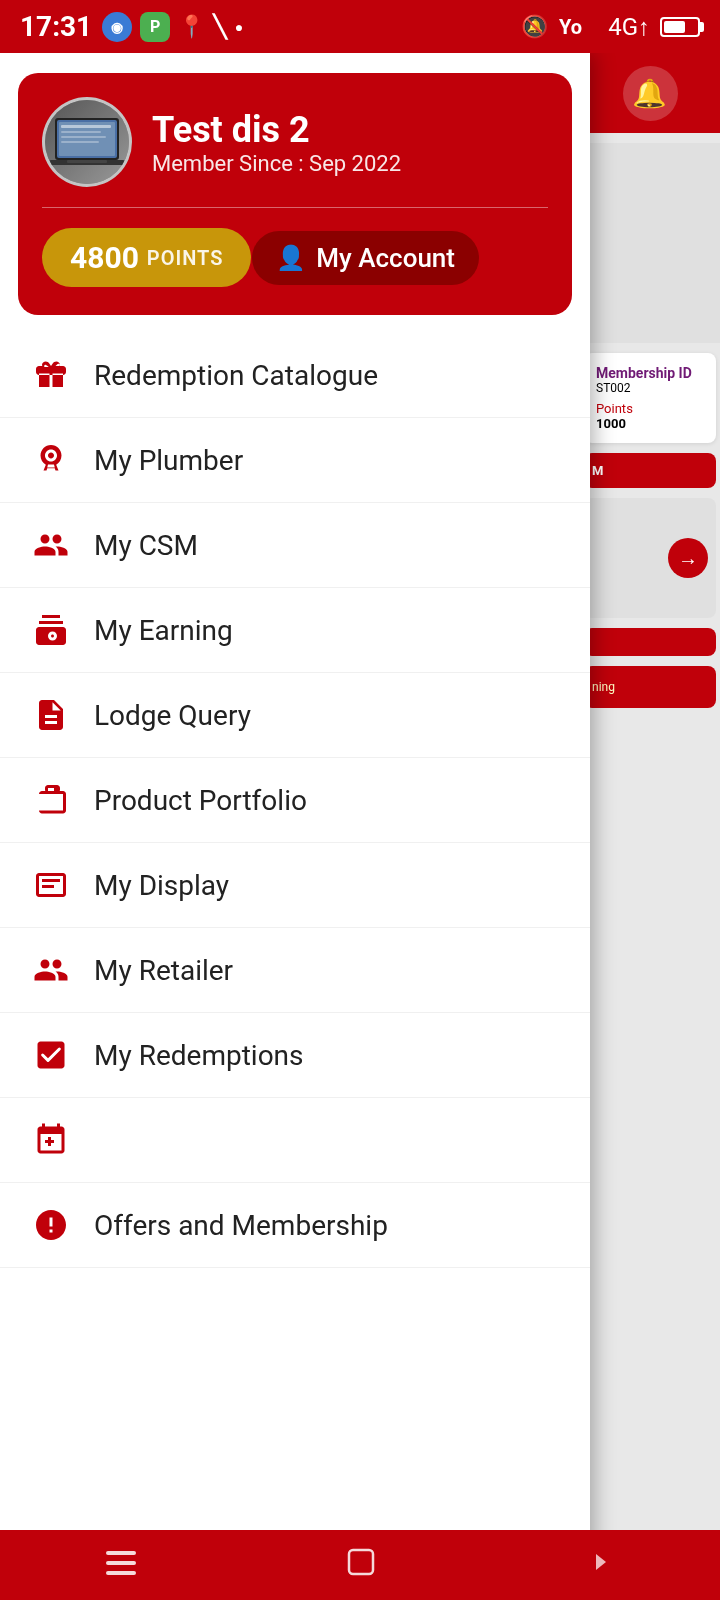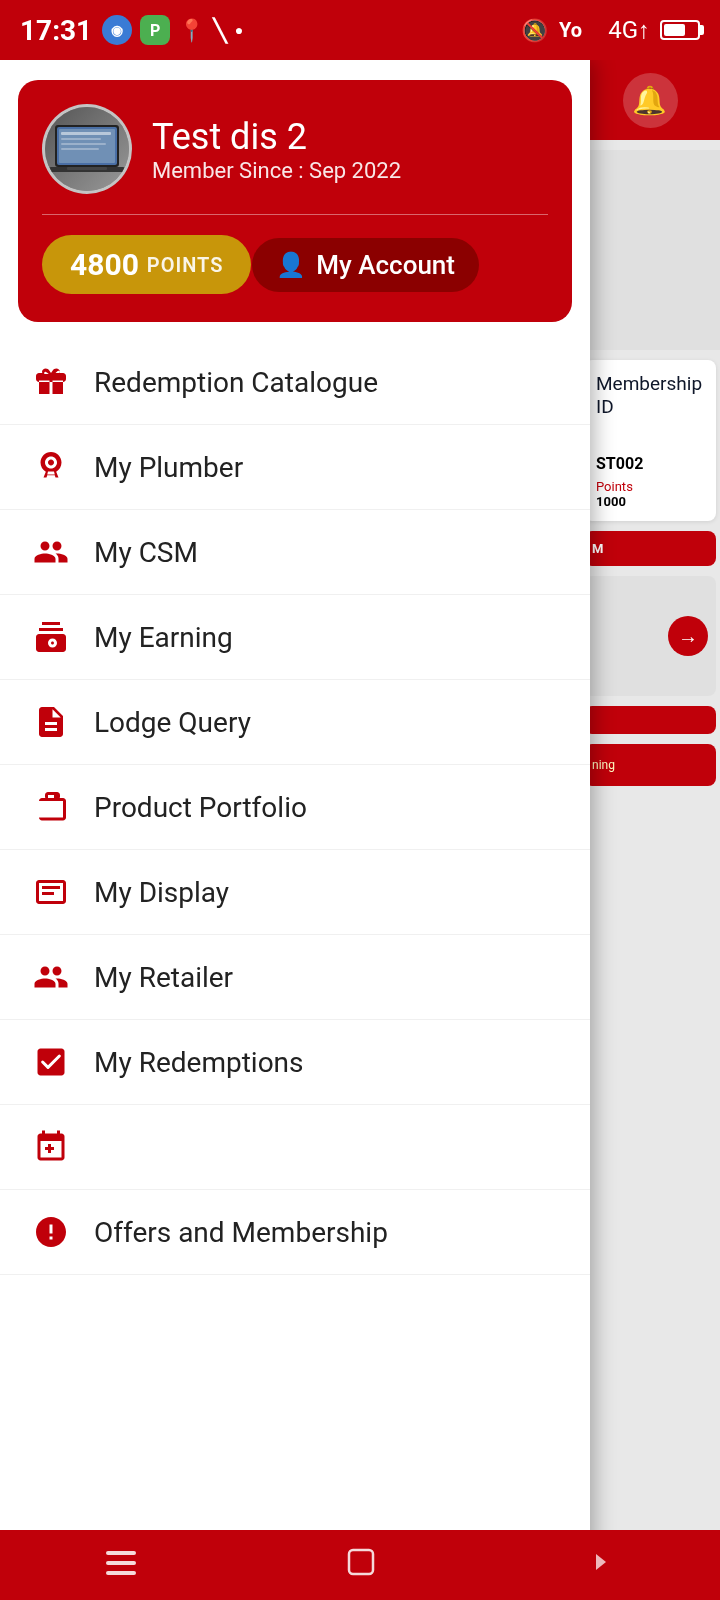--- a/index.html
+++ b/index.html
@@ -9,21 +9,21 @@
       min-height: 1600px;
       font-family: 'Roboto', Arial, sans-serif;
       background: #fff;
       overflow-x: hidden;
       position: relative;
     }
 
     
     .status-bar {
       width: 720px;
-      height: 60px;
+      height: 53px;
       background: #c0000a;
       display: flex;
       align-items: center;
       justify-content: space-between;
       padding: 0 20px;
       position: relative;
       z-index: 100;
     }
     .status-bar-left {
       display: flex;
@@ -132,21 +132,21 @@
     .avatar-img {
       width: 100%; height: 100%;
       background: linear-gradient(135deg, #555 0%, #999 100%);
       display: flex; align-items: center; justify-content: center;
       
       position: relative;
     }
     .profile-info { color: white; }
     .profile-name {
       font-size: 36px;
-      font-weight: normal;
+      font-weight: bold;
       margin-bottom: 0;
     }
     .profile-member {
       font-size: 22px;
       opacity: 0.9;
     }
     .profile-divider {
       height: 1px;
       background: rgba(255,255,255,0.4);
       margin-bottom: 20px;
@@ -268,22 +268,22 @@
 <div class="main-wrapper">
 
   <div class="right-panel">
     <div style="background:#c0000a;height:80px;display:flex;align-items:center;justify-content:center;">
       <div style="width:55px;height:55px;background:rgba(255,255,255,0.2);border-radius:50%;display:flex;align-items:center;justify-content:center;">
         <span style="font-size:28px;color:white;">🔔</span>
       </div>
     </div>
     <div style="background:#e0e0e0;height:200px;margin-top:10px;"></div>
     <div style="background:#fff;padding:12px;margin:10px 4px;border-radius:8px;box-shadow:0 1px 4px rgba(0,0,0,0.1);">
-      <div style="color:#0f172a;font-size:19px;font-weight:normal;">Membership ID</div>
-      <div style="font-size:16px;font-weight:bold;margin-top:36px;">ST002</div>
+      <div style="color:#701a75;font-size:14px;font-weight:bold;">Membership ID</div>
+      <div style="font-size:12px;font-weight:normal;">ST002</div>
       <div style="color:#c0000a;font-size:13px;margin-top:6px;">Points</div>
       <div style="font-size:13px;font-weight:bold;">1000</div>
     </div>
     <div style="background:#c0000a;padding:10px 8px;margin:10px 4px;border-radius:8px;color:white;font-size:13px;font-weight:bold;">M</div>
     <div style="background:#e0e0e0;height:120px;margin:10px 4px;border-radius:8px;">
       <div style="display:flex;justify-content:flex-end;padding:40px 8px 0 0;">
         <div style="width:40px;height:40px;background:#c0000a;border-radius:50%;display:flex;align-items:center;justify-content:center;">
           <span style="color:white;font-size:20px;">→</span>
         </div>
       </div>

